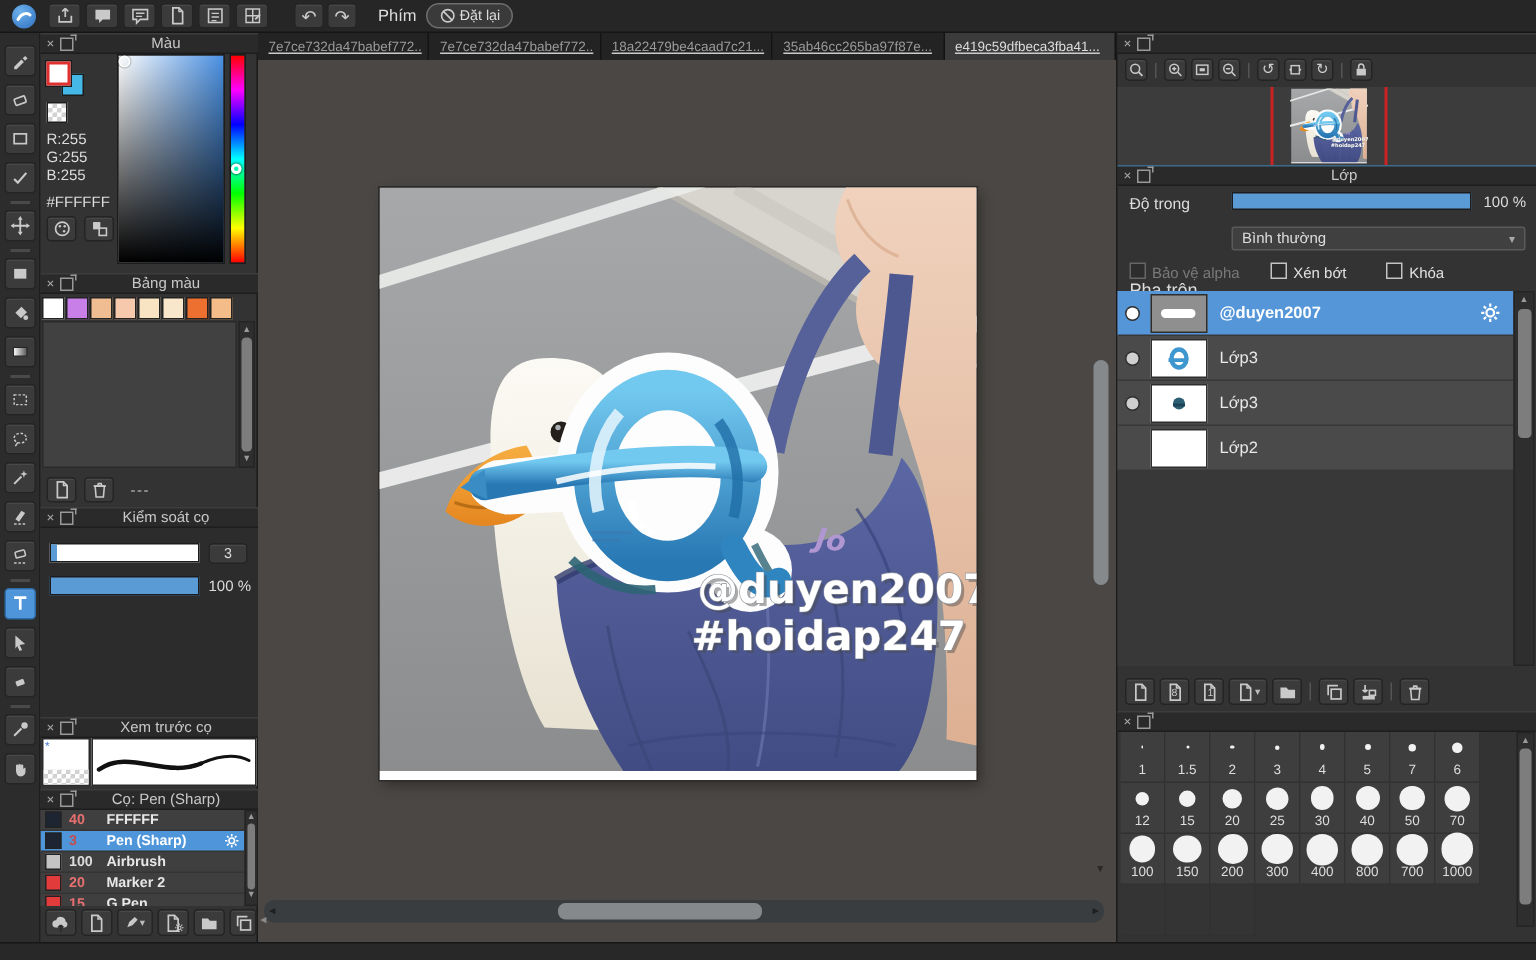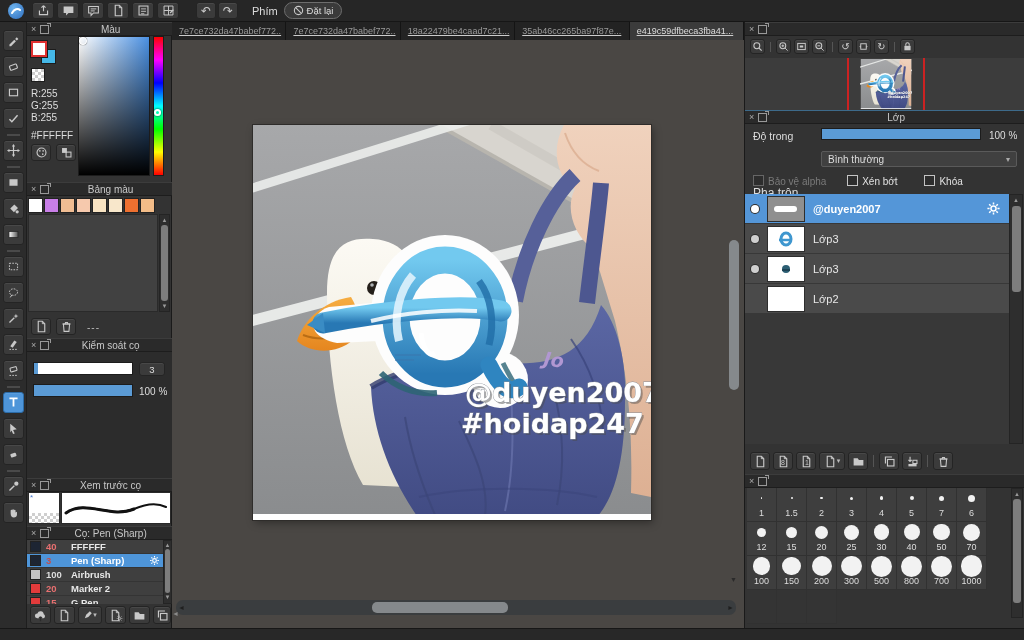--- a/index.html
+++ b/index.html
@@ -836,21 +836,21 @@
       <div class="bs">
           <span class="da">
             <span class="dot" style="width:20.5px;height:20.5px;"></span>
           </span>
           <span class="bsl">300</span>
         </div>
       <div class="bs">
           <span class="da">
             <span class="dot" style="width:21px;height:21px;"></span>
           </span>
-          <span class="bsl">500</span>
+          <span class="bsl">400</span>
         </div>
       <div class="bs">
           <span class="da">
             <span class="dot" style="width:21px;height:21px;"></span>
           </span>
           <span class="bsl">800</span>
         </div>
       <div class="bs">
           <span class="da">
             <span class="dot" style="width:21px;height:21px;"></span>

